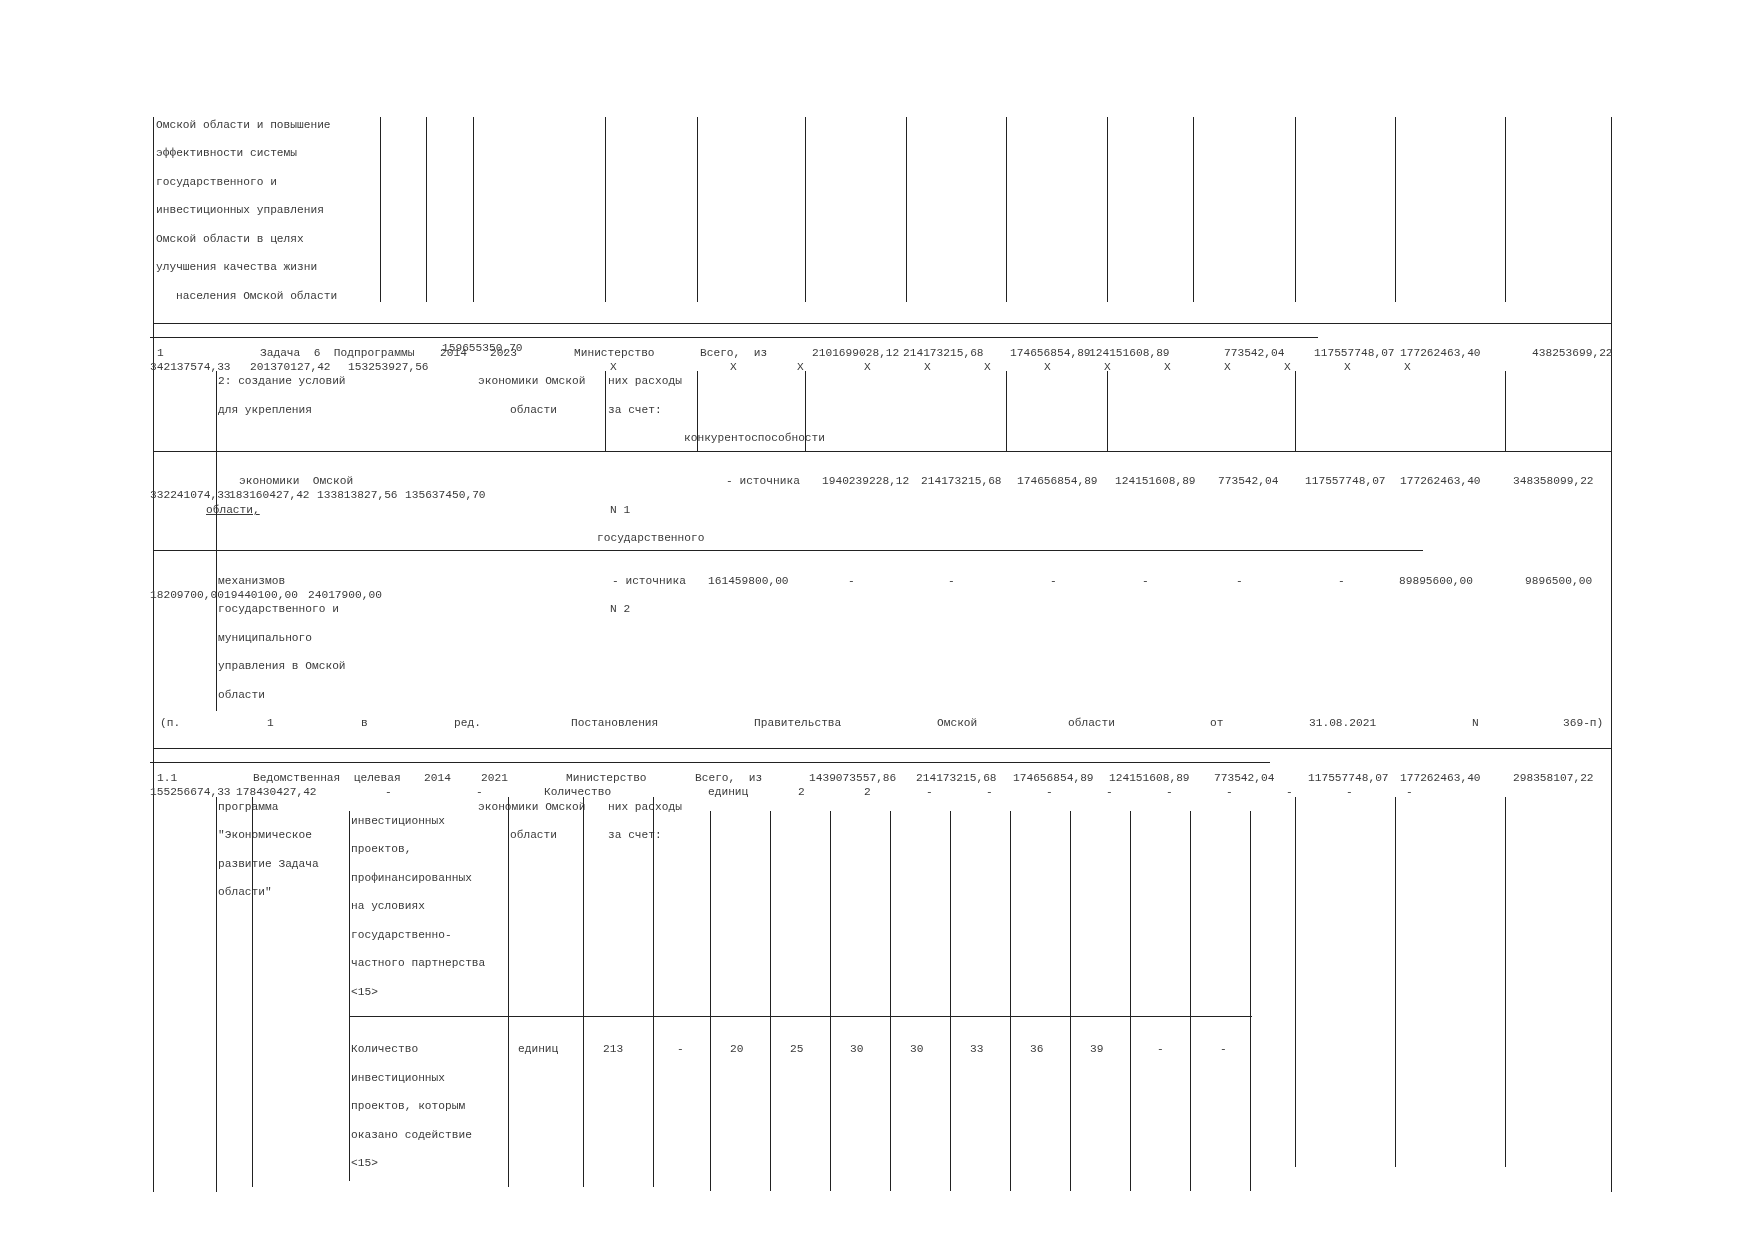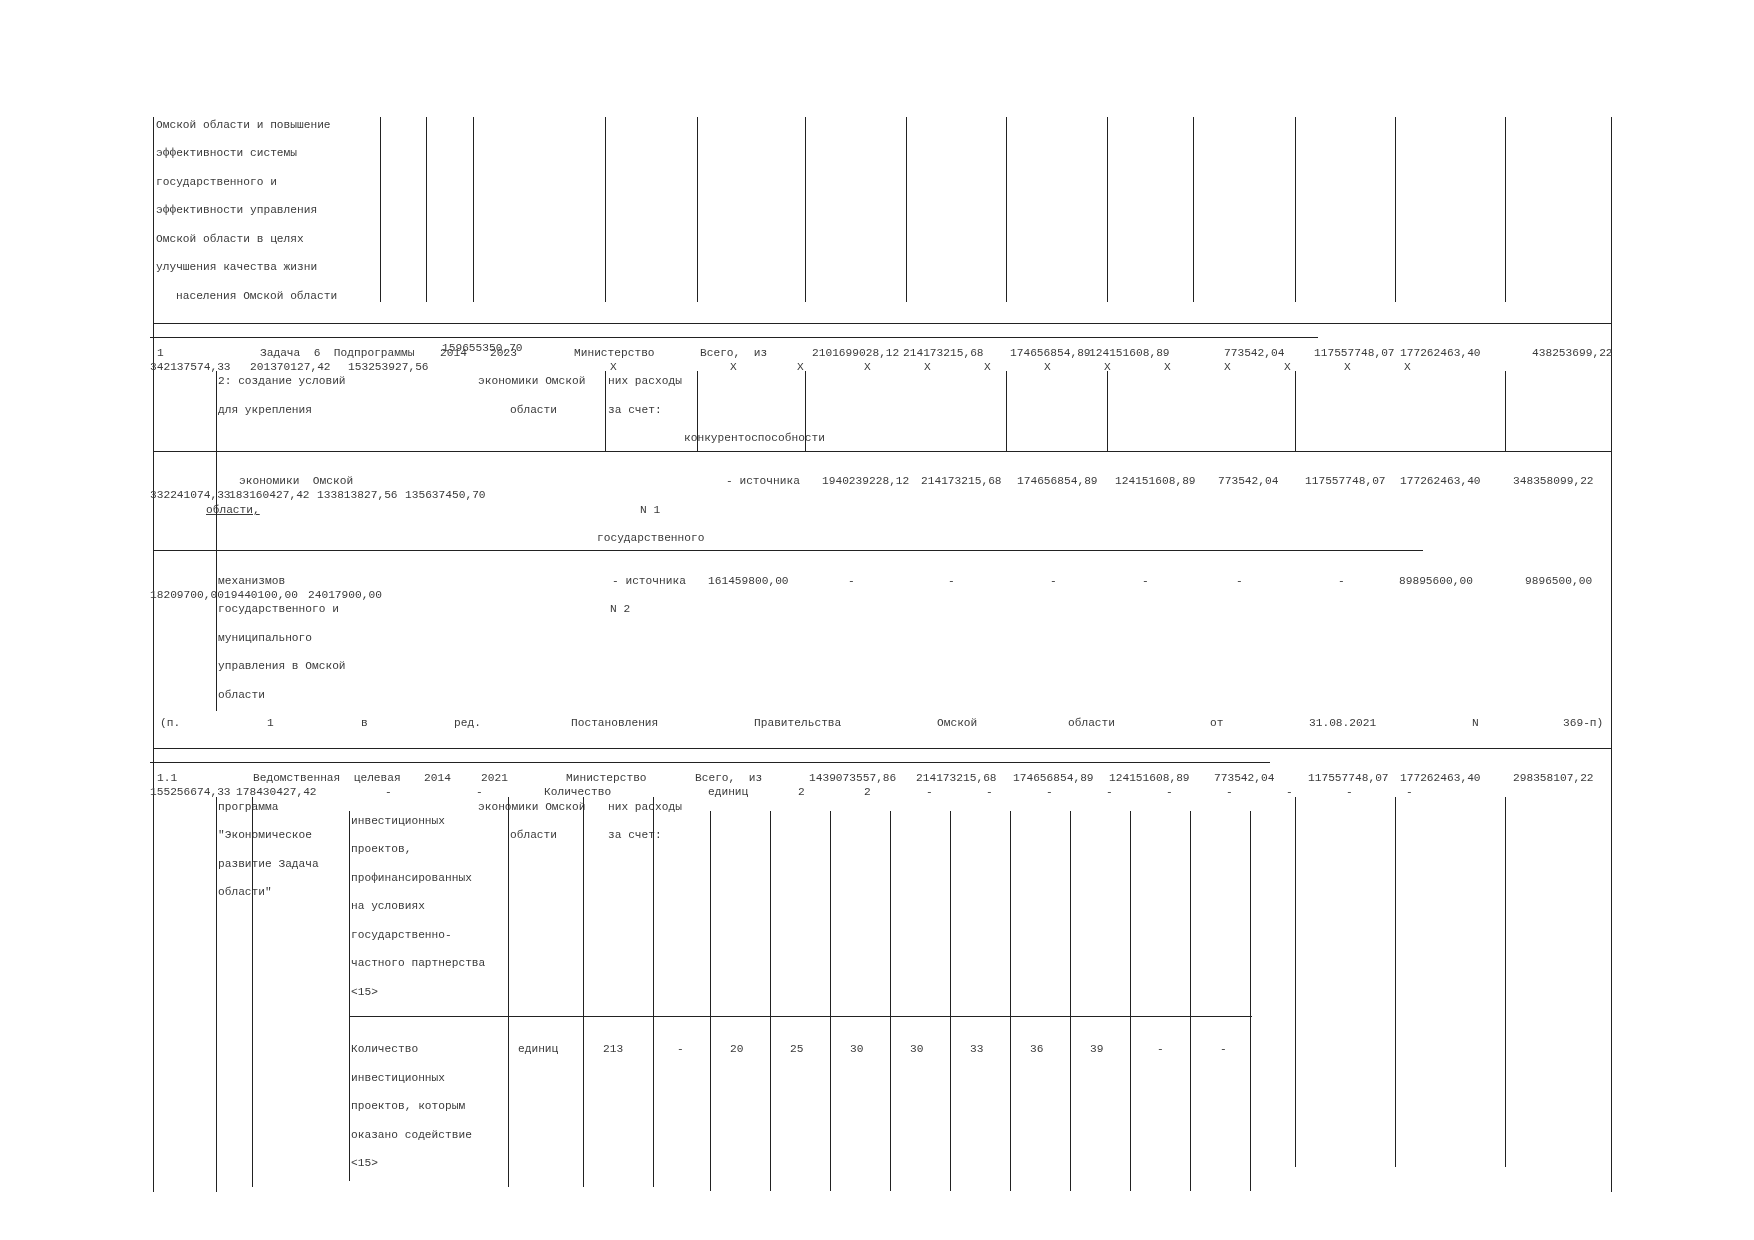--- a/index.html
+++ b/index.html
@@ -14,21 +14,21 @@
 </head>
 <body>
 
 <div class="frame-left" style="top:117px;height:1075px;"></div>
 <div class="frame-right" style="top:117px;height:1075px;"></div>
 
 <div>
   <div class="t" style="left:156px;top:119px;">Омской области и повышение</div>
   <div class="t" style="left:156px;top:147px;">эффективности системы</div>
   <div class="t" style="left:156px;top:176px;">государственного и</div>
-  <div class="t" style="left:156px;top:204px;">эффективности управления</div>
+  <div class="t" style="left:156px;top:204px;">инвестиционных управления</div>
   <div class="t" style="left:156px;top:233px;">Омской области в целях</div>
   <div class="t" style="left:156px;top:261px;">улучшения качества жизни</div>
   <div class="t" style="left:156px;top:290px;margin-left:20px;">населения Омской области</div>
 </div>
 
 <div class="vl" style="left:380px;top:117px;height:185px;"></div>
 <div class="vl" style="left:426px;top:117px;height:185px;"></div>
 <div class="vl" style="left:473px;top:117px;height:185px;"></div>
 <div class="vl" style="left:605px;top:117px;height:185px;"></div>
 <div class="vl" style="left:697px;top:117px;height:185px;"></div>
@@ -98,21 +98,21 @@
   <div class="t" style="left:1218px;top:475px;">773542,04</div>
   <div class="t" style="left:1305px;top:475px;">117557748,07</div>
   <div class="t" style="left:1400px;top:475px;">177262463,40</div>
   <div class="t" style="left:1513px;top:475px;">348358099,22</div>
   <div class="t" style="left:150px;top:489px;">332241074,33</div>
   <div class="t" style="left:229px;top:489px;">183160427,42</div>
   <div class="t" style="left:317px;top:489px;">133813827,56</div>
   <div class="t" style="left:405px;top:489px;">135637450,70</div>
 
   <div class="t" style="left:206px;top:504px;text-decoration:underline;">области,</div>
-  <div class="t" style="left:610px;top:504px;margin-left:30px;">N 1</div>
+  <div class="t" style="left:610px;top:504px;">N 1</div>
 
   <div class="t" style="left:597px;top:532px;">государственного</div>
   <div class="hl" style="left:153px;top:550px;width:1270px;"></div>
 
   <div class="t" style="left:218px;top:575px;">механизмов</div>
   <div class="t" style="left:612px;top:575px;">- источника</div>
   <div class="t" style="left:708px;top:575px;">161459800,00</div>
   <div class="t" style="left:848px;top:575px;">-</div>
   <div class="t" style="left:948px;top:575px;">-</div>
   <div class="t" style="left:1050px;top:575px;">-</div>

